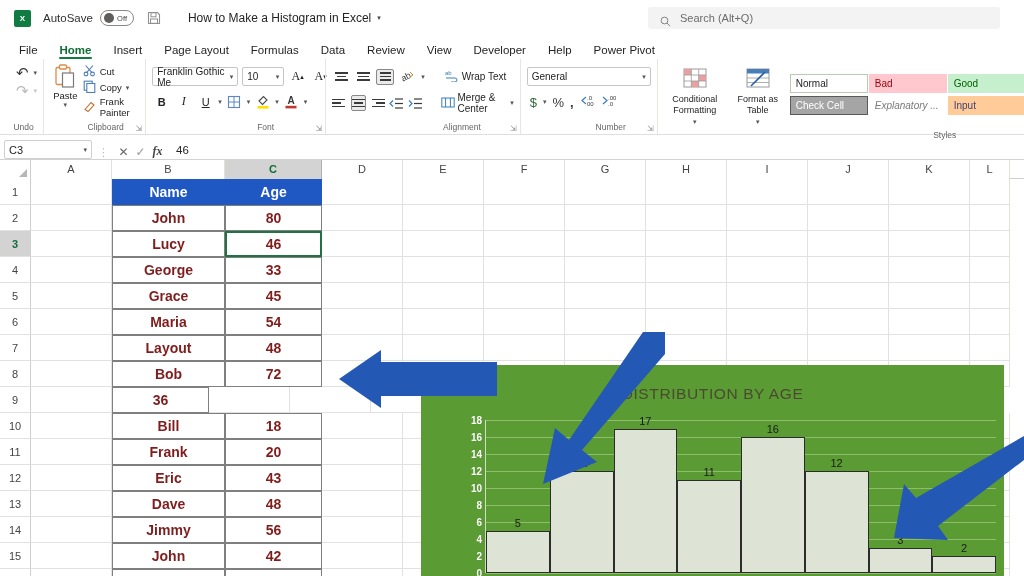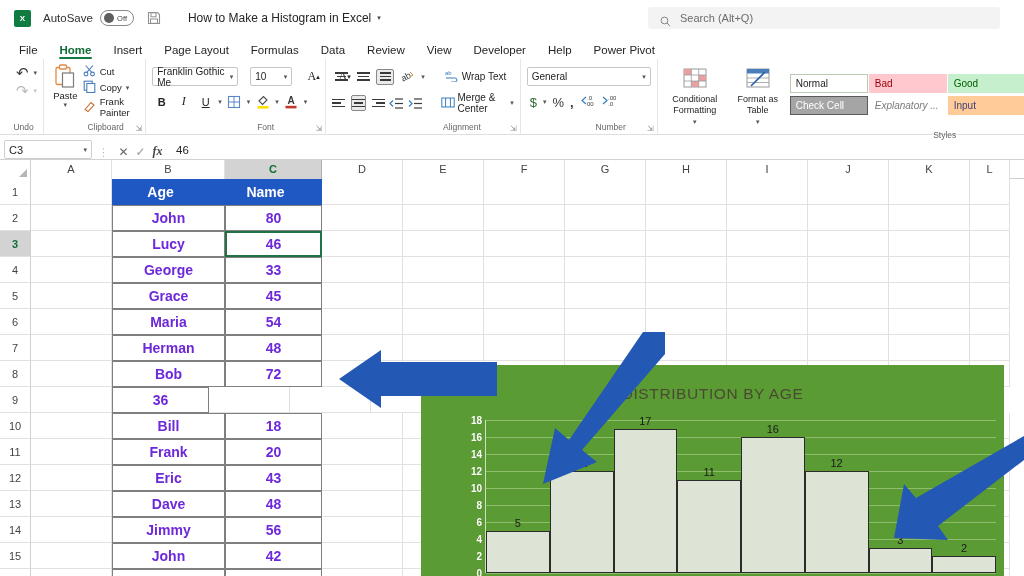--- a/index.html
+++ b/index.html
@@ -169,21 +169,21 @@
     background: #fff;
   }
   .rh.sel { background: #d3d3d3; color: #0e6e35; font-weight: bold; }
   .cells { flex: 1; position: relative; }
   .grow { display: flex; height: 26px; }
   .gc {
     height: 26px; border-right: 1px solid #e3e1e0; border-bottom: 1px solid #e3e1e0;
     flex: 0 0 auto; font-size: 13px; display: flex; align-items: center;
   }
   .gc.data {
-    justify-content: center; font-weight: bold; color: #6d28d9;
+    justify-content: center; font-weight: bold; color: #7f1d1d;
     border-right: 1px solid #7f7f7f; border-bottom: 1px solid #7f7f7f;
     border-left: 1px solid #7f7f7f; border-top: 1px solid #7f7f7f;
     background: #fff; font-size: 14px;
   }
   .gc.hdr {
     background: #1F57C3; color: #fff; font-weight: bold; justify-content: center;
     font-size: 14px; border: 1px solid #1F57C3;
   }
   .gc.active-cell { outline: 2px solid #217346; outline-offset: -2px; }
 
@@ -335,21 +335,21 @@
             <span>Frank Painter</span>
           </div>
         </div>
       </div>
       <div class="glabel" style="padding-left:22px">Clipboard</div>
       <span class="dialog-launcher">⇲</span>
     </div>
 
     <div class="rgroup" style="width:180px">
       <div class="gbody" style="flex-direction:column;padding-top:5px">
-        <div class="row" style="gap:12px">
+        <div class="row" style="gap:4px">
           <div class="combo" style="width:86px">
             <span>Franklin Gothic Me</span>
             <span class="cv">▾</span>
           </div>
           <div class="combo" style="width:42px">
             <span>10</span>
             <span class="cv">▾</span>
           </div>
           <div class="fbtn serif">A<sup style="font-size:7px">▴</sup></div>
           <div class="fbtn serif">A<sup style="font-size:7px">▾</sup></div>
@@ -597,22 +597,22 @@
           <div class="rh">11</div>
           <div class="rh">12</div>
           <div class="rh">13</div>
           <div class="rh">14</div>
           <div class="rh">15</div>
           <div class="rh">16</div>
         </div>
       <div class="cells" id="cells">
           <div class="grow">
             <div class="gc" style="width: 81px;"></div>
+            <div class="gc hdr" style="width: 113px;">Name</div>
             <div class="gc hdr" style="width: 97px;">Age</div>
-            <div class="gc hdr" style="width: 113px;">Name</div>
             <div class="gc" style="width: 81px;"></div>
             <div class="gc" style="width: 81px;"></div>
             <div class="gc" style="width: 81px;"></div>
             <div class="gc" style="width: 81px;"></div>
             <div class="gc" style="width: 81px;"></div>
             <div class="gc" style="width: 81px;"></div>
             <div class="gc" style="width: 81px;"></div>
             <div class="gc" style="width: 81px;"></div>
             <div class="gc" style="width: 40px;"></div>
           </div>
@@ -681,21 +681,21 @@
             <div class="gc" style="width: 81px;"></div>
             <div class="gc" style="width: 81px;"></div>
             <div class="gc" style="width: 81px;"></div>
             <div class="gc" style="width: 81px;"></div>
             <div class="gc" style="width: 81px;"></div>
             <div class="gc" style="width: 81px;"></div>
             <div class="gc" style="width: 40px;"></div>
           </div>
           <div class="grow">
             <div class="gc" style="width: 81px;"></div>
-            <div class="gc data" style="width: 113px;">Herman</div>
+            <div class="gc data" style="width: 113px;">Layout</div>
             <div class="gc data" style="width: 97px;">48</div>
             <div class="gc" style="width: 81px;"></div>
             <div class="gc" style="width: 81px;"></div>
             <div class="gc" style="width: 81px;"></div>
             <div class="gc" style="width: 81px;"></div>
             <div class="gc" style="width: 81px;"></div>
             <div class="gc" style="width: 81px;"></div>
             <div class="gc" style="width: 81px;"></div>
             <div class="gc" style="width: 81px;"></div>
             <div class="gc" style="width: 40px;"></div>

